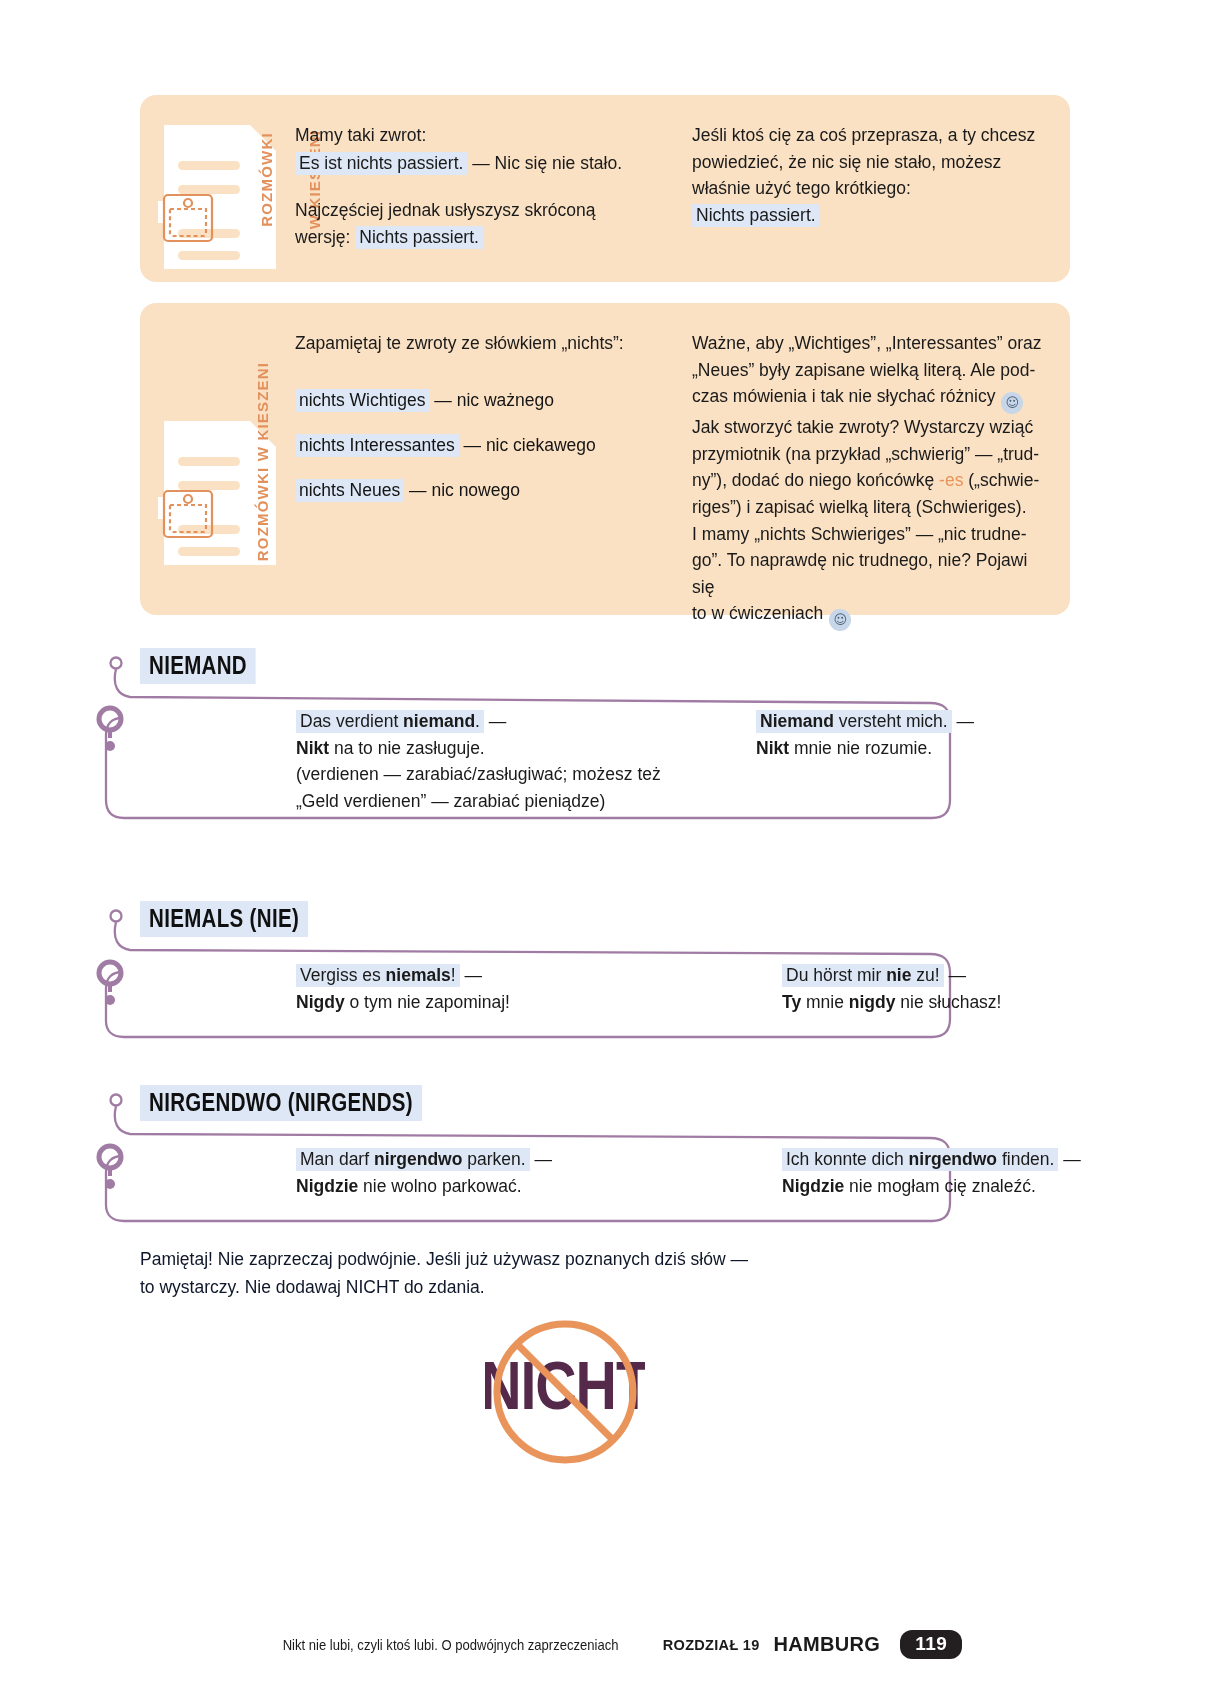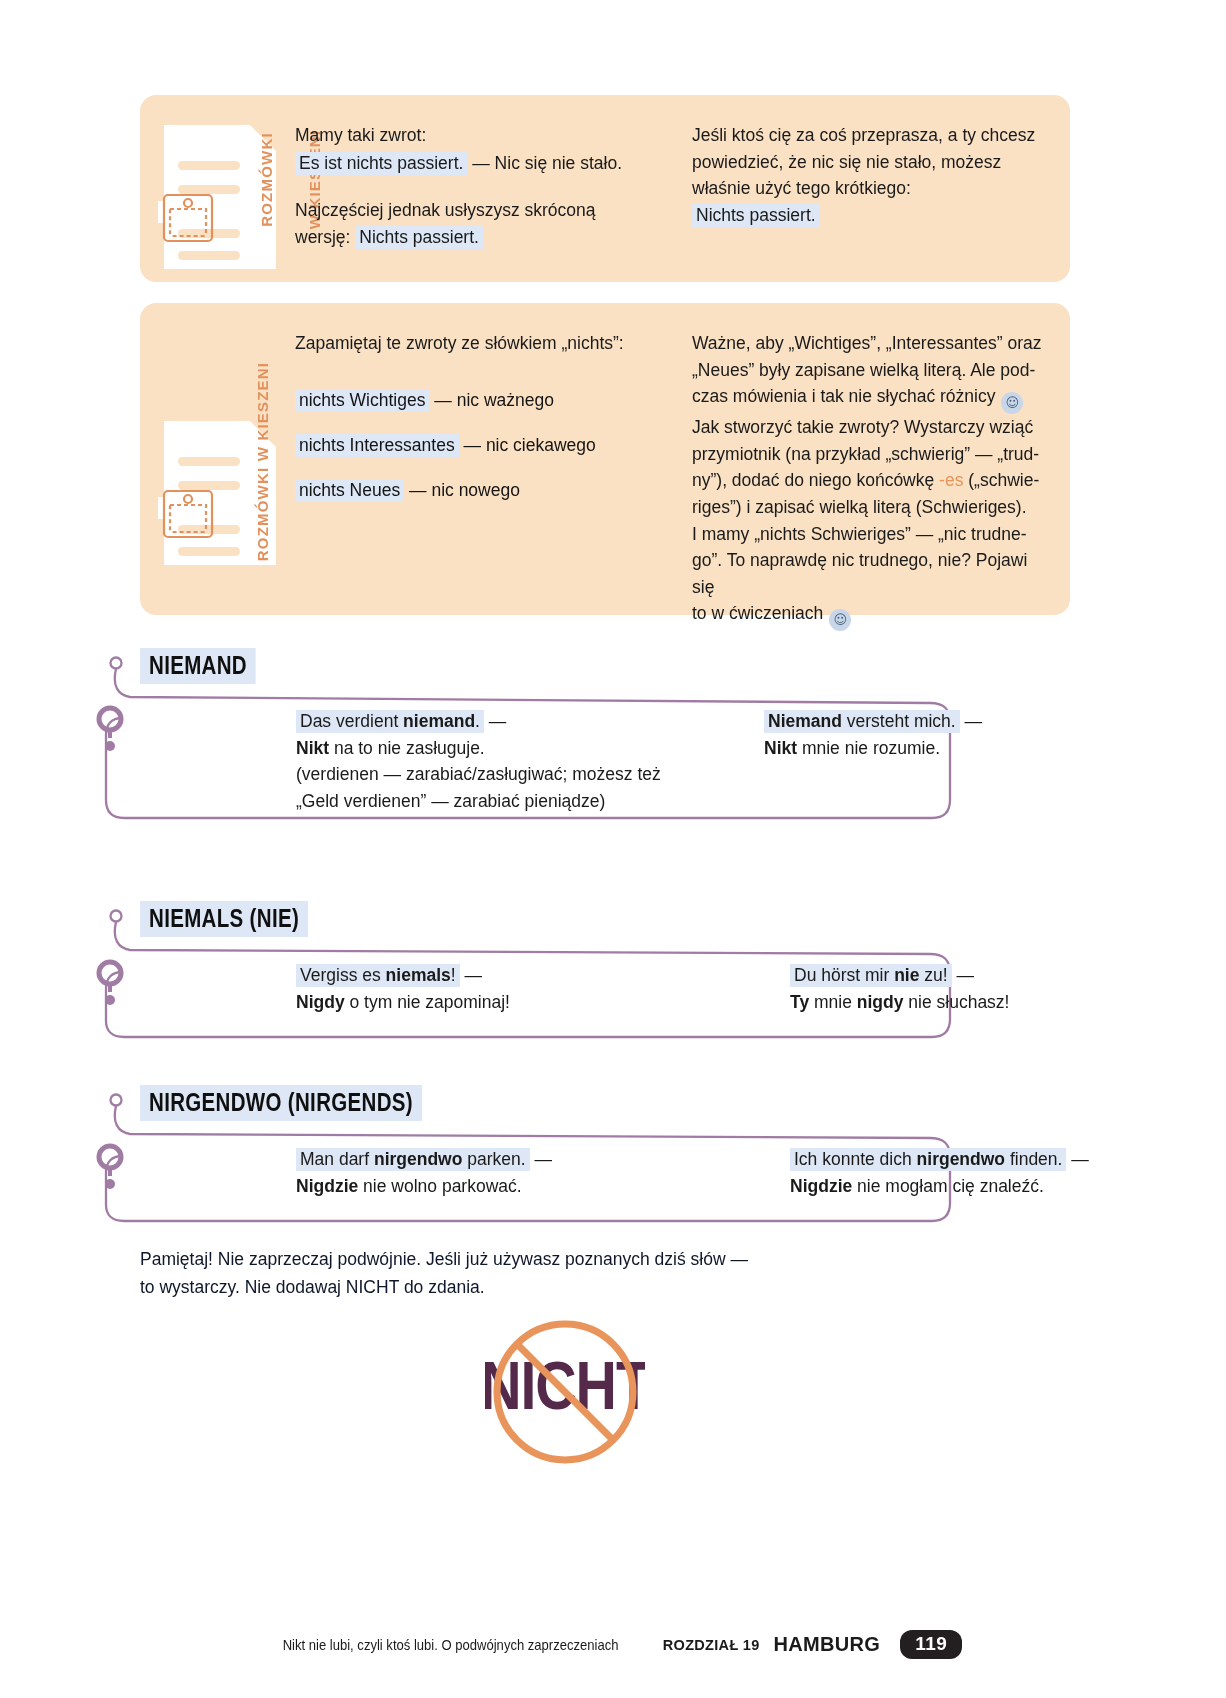--- a/index.html
+++ b/index.html
@@ -77,21 +77,21 @@
     font-weight:bold;
     font-size:25px;
     letter-spacing:0.4px;
     line-height:1.08;
     transform:scaleX(0.82);
     transform-origin:left center;
     white-space:nowrap;
     color:#101010;
   }
   .bracket{position:absolute;left:0;top:0;pointer-events:none;}
-  .ex-wrap{position:absolute;left:296px;display:flex;gap:8px;}
+  .ex-wrap{position:absolute;left:296px;display:flex;gap:0;}
   .ex-col{width:400px;}
   .ex-col.wide{width:430px;}
   .ex-line{
     font-size:17.5px;
     line-height:1.52;
     color:#1a1a1a;
   }
   .ex-line b{font-weight:bold;}
 
   

